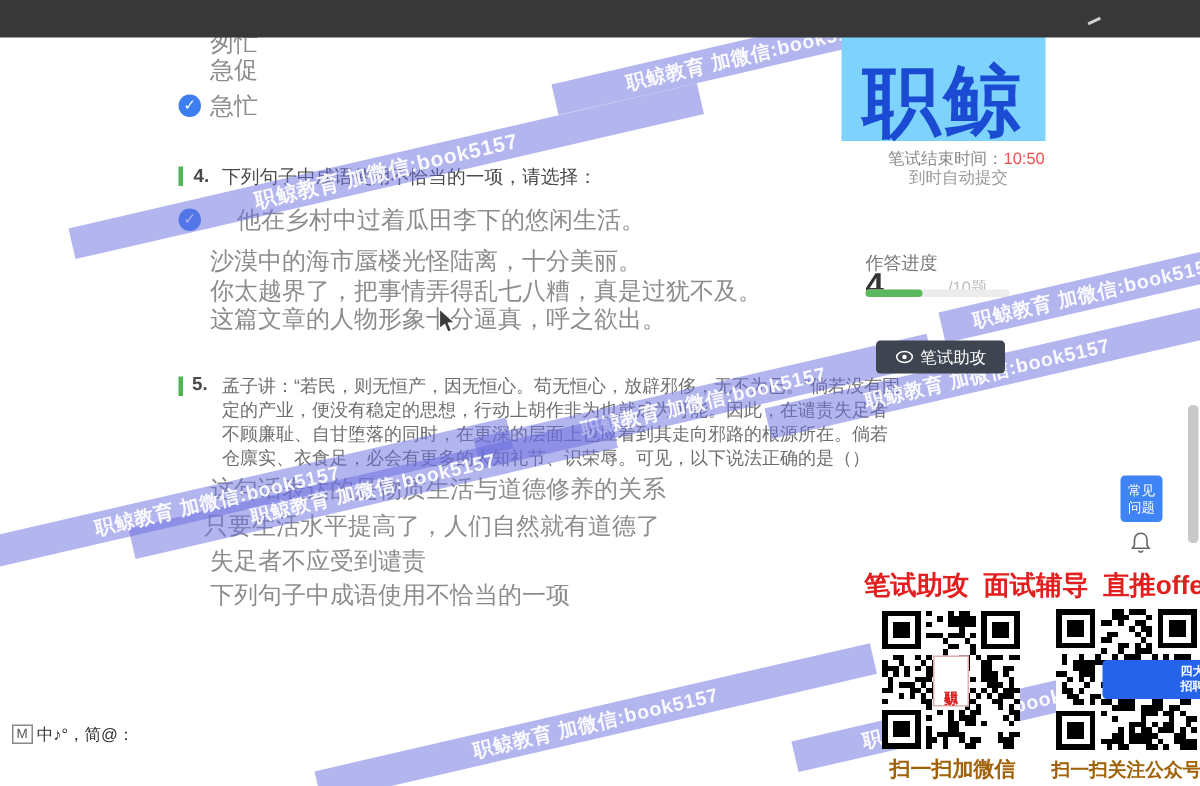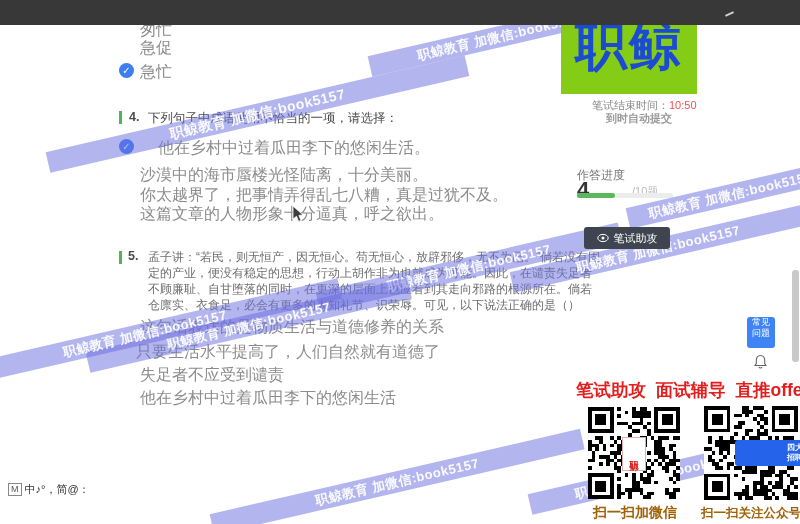--- a/index.html
+++ b/index.html
@@ -3,43 +3,43 @@
 <meta charset="utf-8">
 <style>
   html,body{margin:0;padding:0;}
   body{width:800px;height:524px;overflow:hidden;background:#fff;
        font-family:"Liberation Sans","DejaVu Sans",sans-serif;position:relative;}
   .abs{position:absolute;}
   
   #topbar{left:0;top:0;width:800px;height:25px;background:#383838;z-index:30;}
   #topbar .mark{position:absolute;right:66px;top:13px;width:9px;height:2px;background:#cfcfcf;transform:rotate(-25deg);}
   
-  #logo-box{left:561px;top:20px;width:136px;height:74px;background:#84cc16;z-index:29;
-            display:flex;align-items:flex-start;justify-content:center;}
+  #logo-box{left:561px;top:20px;width:136px;height:74px;background:#7dd3fc;z-index:29;
+            display:flex;align-items:flex-end;justify-content:center;}
   #logo-box .logo-text{color:#1a4bd2;font-size:52px;font-weight:900;letter-spacing:2px;line-height:1;}
   
   .opt{color:#8c8c8c;font-size:16px;line-height:14px;white-space:nowrap;z-index:1;}
   .qnum{color:#4a4a4a;font-size:12.5px;font-weight:bold;z-index:1;}
   .qtitle{color:#4a4a4a;font-size:12.5px;z-index:1;white-space:nowrap;}
   .greenbar{width:3px;height:13px;background:#52b552;z-index:1;}
   .checkcircle{width:15px;height:15px;border-radius:50%;background:#3d7ef0;color:#fff;
                font-size:10px;display:flex;align-items:center;justify-content:center;z-index:2;}
   #q5-text{left:148px;top:249px;width:452px;color:#6e6e6e;font-size:12px;line-height:16px;z-index:1;}
   
   .side-label{color:#8a8a8a;font-size:11px;z-index:1;}
   .red{color:#f25050;}
   #answered-num{color:#333;font-size:22px;font-weight:bold;z-index:1;}
   #answered-total{color:#bbb;font-size:11px;z-index:1;}
   #progress-track{left:577px;top:193px;width:96px;height:5px;background:#ececec;border-radius:3px;z-index:1;}
   #progress-fill{height:5px;background:#5cb85c;border-radius:3px;width:40%;}
   #check-btn{left:584px;top:227px;width:86px;height:22px;background:#3e4551;border-radius:3px;z-index:15;
              color:#fff;font-size:11px;display:flex;align-items:center;justify-content:center;gap:5px;cursor:pointer;}
   
   #faq-btn{left:747px;top:317px;width:28px;height:31px;background:#3f84f4;border-radius:3px;z-index:15;
-           color:#fff;font-size:9px;line-height:11px;display:flex;align-items:flex-start;justify-content:center;
+           color:#fff;font-size:9px;line-height:11px;display:flex;align-items:center;justify-content:center;
            text-align:center;cursor:pointer;}
   #bell{left:753px;top:354px;z-index:15;cursor:pointer;}
   #scroll-thumb{left:792px;top:270px;width:7px;height:92px;background:#c9c9c9;border-radius:3px;z-index:15;}
   
   #promo-headline{left:576px;top:378px;width:224px;color:#e31e1e;font-size:17.5px;font-weight:bold;
                   white-space:pre;z-index:15;}
   .qr{z-index:15;}
   .qr-badge-left{left:622px;top:437px;width:22px;height:32px;background:#fff;border:1px solid #e0b0b0;z-index:16;
                  color:#d22;font-size:9px;line-height:10px;font-weight:bold;display:flex;align-items:center;
                  justify-content:center;text-align:center;writing-mode:vertical-rl;}
@@ -78,26 +78,26 @@
 <div class="abs opt" style="left:140px;top:188px;">你太越界了，把事情弄得乱七八糟，真是过犹不及。</div>
 <div class="abs opt" style="left:140px;top:207px;">这篇文章的人物形象十分逼真，呼之欲出。</div>
 
 <div class="abs greenbar" style="left:119px;top:251px;"></div>
 <div class="abs qnum" style="left:128px;top:249px;">5.</div>
 <div class="abs" id="q5-text">孟子讲：“若民，则无恒产，因无恒心。苟无恒心，放辟邪侈，无不为已。”倘若没有固定的产业，便没有稳定的思想，行动上胡作非为也就成为可能。因此，在谴责失足者不顾廉耻、自甘堕落的同时，在更深的层面上也应看到其走向邪路的根源所在。倘若仓廪实、衣食足，必会有更多的人知礼节、识荣辱。可见，以下说法正确的是（）</div>
 
 <div class="abs opt" style="left:140px;top:320px;">这句话表达的是物质生活与道德修养的关系</div>
 <div class="abs opt" style="left:136px;top:345px;">只要生活水平提高了，人们自然就有道德了</div>
 <div class="abs opt" style="left:140px;top:368px;">失足者不应受到谴责</div>
-<div class="abs opt" style="left:140px;top:391px;">他在乡村中过着瓜田李下的悠闲生活</div>
+<div class="abs opt" style="left:140px;top:391px;">下列句子中成语使用不恰当的一项</div>
 
 <div class="abs side-label" style="left:592px;top:98px;">
   <span>笔试结束时间：</span><span class="red">10:50</span>
 </div>
-<div class="abs side-label" style="left:606px;top:111px;color:#9a9a9a;font-weight:bold;">到时自动提交</div>
+<div class="abs side-label" style="left:606px;top:111px;color:#9a9a9a;">到时自动提交</div>
 
 <div class="abs side-label" style="left:577px;top:167px;font-size:12px;color:#777;">作答进度</div>
 <div class="abs" id="answered-num" style="left:577px;top:177px;">4</div>
 <div class="abs" id="answered-total" style="left:592px;top:184px;margin-left:40px;">/10题</div>
 <div class="abs" id="progress-track">
   <div id="progress-fill" style="width: 40%;"></div>
 </div>
 
 <div class="abs" id="check-btn">
   <span style="display:flex;">

